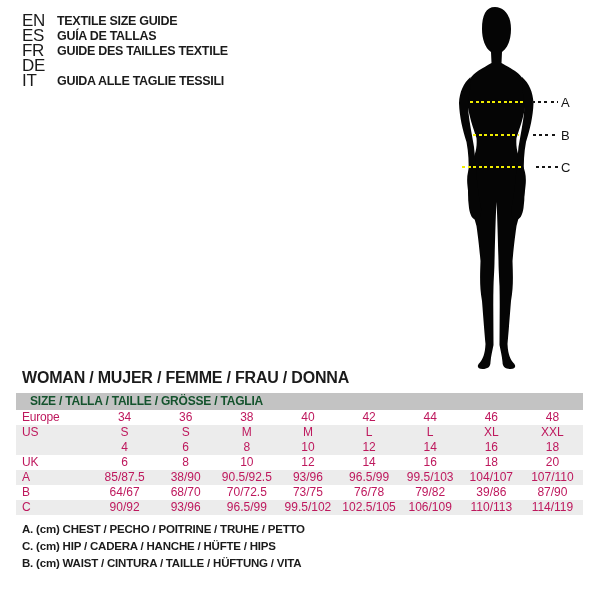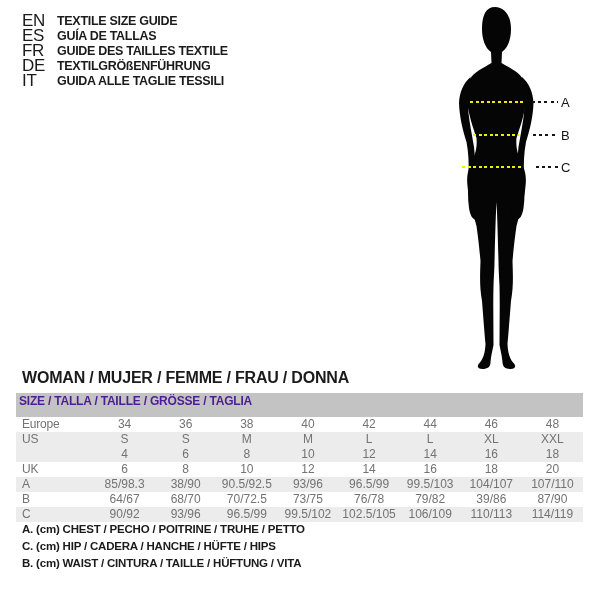--- a/index.html
+++ b/index.html
@@ -27,23 +27,23 @@
   .leader.b { left:93px; top:134px; width:25px; }
   .leader.c { left:96px; top:166px; width:22px; }
   .mlabel { position:absolute; left:121px; width:16px; font-size:13px; color:#161616; text-align:left; }
   .mlabel.a { top:95px; } .mlabel.b { top:128px; } .mlabel.c { top:160px; }
 
   
   .woman-line { position:absolute; left:22px; top:369px; font-weight:bold; font-size:16px; letter-spacing:-0.2px; }
 
   
   .size-table { position:absolute; left:16px; top:393px; width:567px; font-size:12px; }
-  .thead { height:24px; line-height:17px; background:#c3c3c3; font-weight:bold;
-           padding-left:3px; letter-spacing:-0.2px; color:#4c1d95; }
-  .trow { display:flex; height:15px; line-height:15px; color:#737373; }
+  .thead { height:17px; line-height:17px; background:#c3c3c3; font-weight:bold;
+           padding-left:14px; letter-spacing:-0.2px; color:#14532d; }
+  .trow { display:flex; height:15px; line-height:15px; color:#be185d; }
   .trow.alt { background:#ececec; }
   .tlabel { width:78px; padding-left:6px; letter-spacing:-0.2px; }
   .tcell { flex:1 1 0; text-align:center; }
 
   
   .legend { position:absolute; left:22px; top:521px; }
   .legend-line { height:17px; line-height:17px; font-weight:bold; font-size:11.5px; letter-spacing:-0.2px; white-space:nowrap; }
 </style>
 </head>
 <body>
@@ -58,21 +58,20 @@
     <div class="lang-row">
       <span class="lang-code">ES</span>
       <span class="lang-label">GUÍA DE TALLAS</span>
     </div>
     <div class="lang-row">
       <span class="lang-code">FR</span>
       <span class="lang-label">GUIDE DES TAILLES TEXTILE</span>
     </div>
     <div class="lang-row">
       <span class="lang-code">DE</span>
-      <span class="lang-label">TEXTILGRÖßENFÜHRUNG</span>
     </div>
     <div class="lang-row">
       <span class="lang-code">IT</span>
       <span class="lang-label">GUIDA ALLE TAGLIE TESSILI</span>
     </div>
   </div>
 
   <div class="figure">
     <svg width="92" height="367" viewBox="0 0 92 367">
       <g fill="#050505">
@@ -167,21 +166,21 @@
       <div class="tcell">10</div>
       <div class="tcell">12</div>
       <div class="tcell">14</div>
       <div class="tcell">16</div>
       <div class="tcell">18</div>
       <div class="tcell">20</div>
     </div>
 
     <div class="trow alt">
       <div class="tlabel">A</div>
-      <div class="tcell">85/98.3</div>
+      <div class="tcell">85/87.5</div>
       <div class="tcell">38/90</div>
       <div class="tcell">90.5/92.5</div>
       <div class="tcell">93/96</div>
       <div class="tcell">96.5/99</div>
       <div class="tcell">99.5/103</div>
       <div class="tcell">104/107</div>
       <div class="tcell">107/110</div>
     </div>
 
     <div class="trow">

